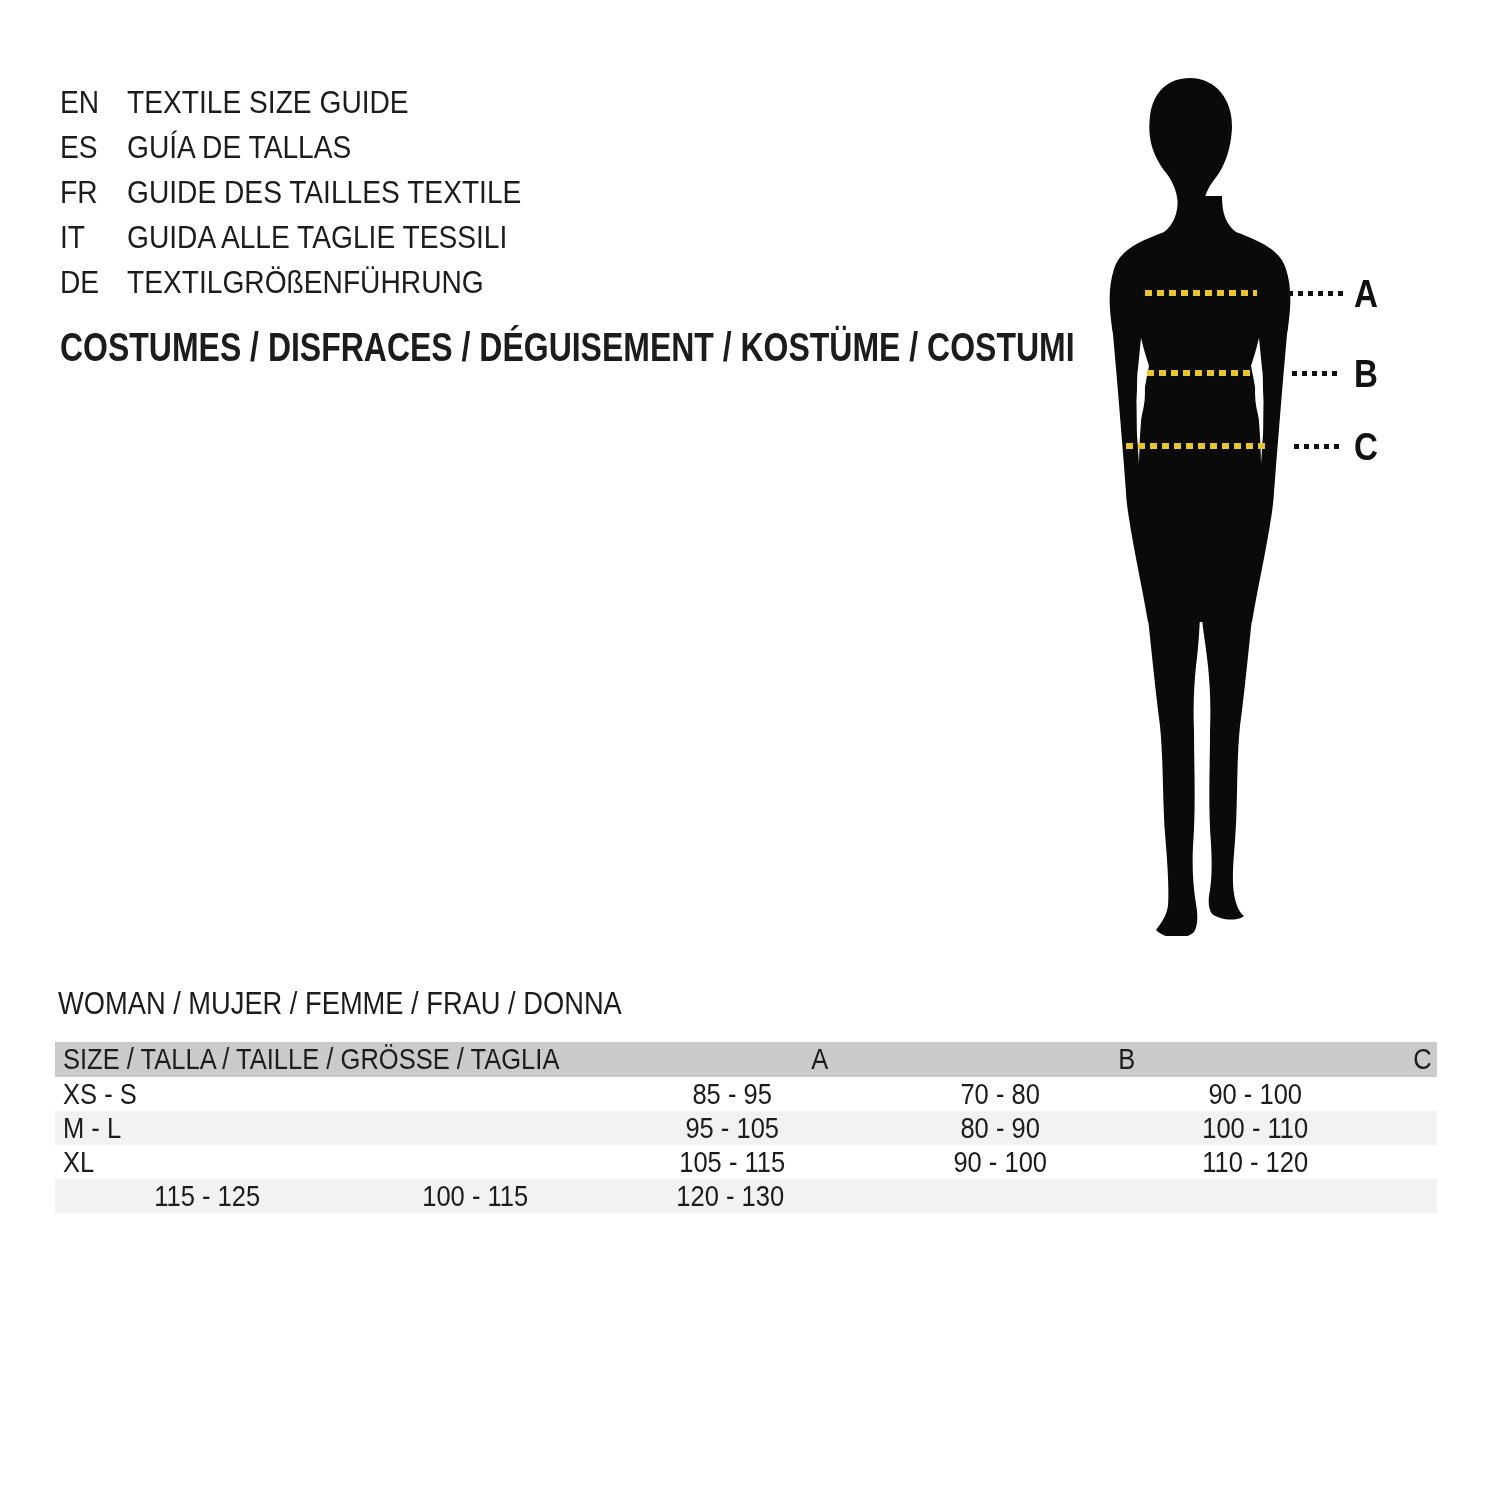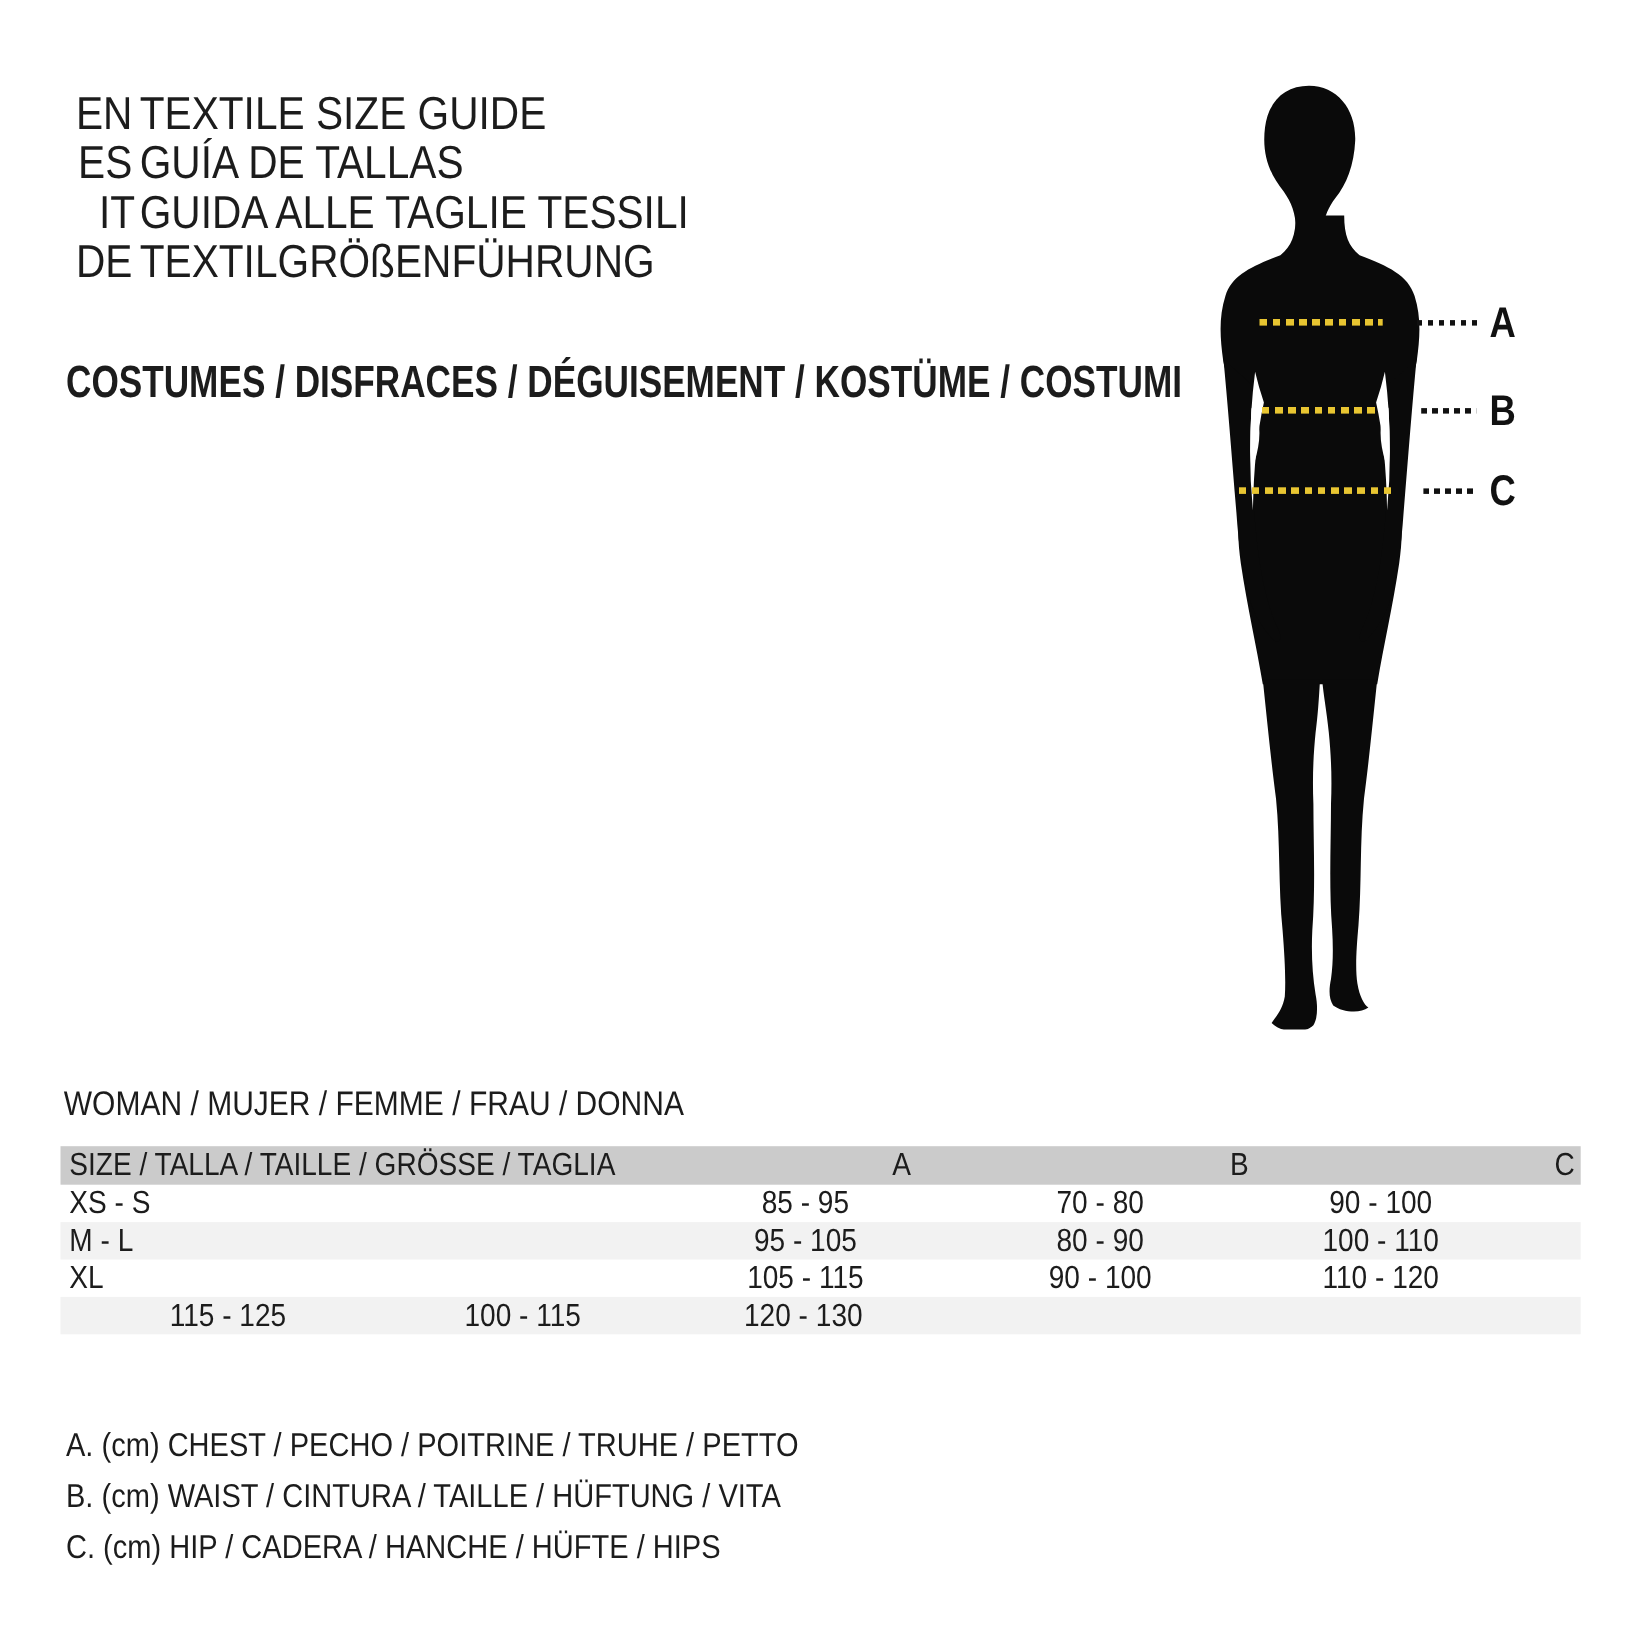--- a/index.html
+++ b/index.html
@@ -10,21 +10,21 @@
     font-family: "Liberation Sans", "DejaVu Sans", sans-serif;
     overflow:hidden;
   }
   
   .cx   { display:inline-block; transform:scaleX(0.88); transform-origin:0 50%; white-space:nowrap; }
   .cx78 { display:inline-block; transform:scaleX(0.78); transform-origin:0 50%; white-space:nowrap; }
   .cxc  { display:inline-block; transform:scaleX(0.88); transform-origin:50% 50%; white-space:nowrap; }
 
   
   .langs { position:absolute; left:60px; top:80px; }
-  .lang-row { display:flex; align-items:center; height:45px; font-size:42px;text-align:right; }
+  .lang-row { display:flex; align-items:center; height:45px; font-size:32px; }
   .lang-code { width:67px; flex:0 0 67px; }
 
   
   .costumes { position:absolute; left:60px; top:324px; font-size:41px; font-weight:700; }
 
   
   .figure-svg { position:absolute; left:1090px; top:66px; width:260px; height:870px; }
 
   
   .mline { position:absolute; height:6px; }
@@ -57,20 +57,24 @@
 <div class="canvas">
 
   <div class="langs">
     <div class="lang-row">
       <span class="lang-code"><span class="cx">EN</span></span>
       <span class="cx">TEXTILE SIZE GUIDE</span>
     </div>
     <div class="lang-row">
       <span class="lang-code"><span class="cx">ES</span></span>
       <span class="cx">GUÍA DE TALLAS</span>
+    </div>
+    <div class="lang-row">
+      <span class="lang-code"><span class="cx">FR</span></span>
+      <span class="cx">GUIDE DES TAILLES TEXTILE</span>
     </div>
     <div class="lang-row">
       <span class="lang-code"><span class="cx">IT</span></span>
       <span class="cx">GUIDA ALLE TAGLIE TESSILI</span>
     </div>
     <div class="lang-row">
       <span class="lang-code"><span class="cx">DE</span></span>
       <span class="cx">TEXTILGRÖßENFÜHRUNG</span>
     </div>
   </div>
@@ -143,25 +147,14 @@
       <span class="c-fill"></span>
     </div>
     <div class="trow alt">
       <span class="c-a"><span class="cxc">115 - 125</span></span>
       <span class="c-b"><span class="cxc">100 - 115</span></span>
       <span class="c-c"><span class="cxc">120 - 130</span></span>
       <span class="c-fill"></span>
     </div>
   </div>
 
-  <div class="legend">
-    <div class="legend-row">
-        <span class="cx">A. (cm) CHEST / PECHO / POITRINE / TRUHE / PETTO</span>
-      </div>
-    <div class="legend-row">
-        <span class="cx">B. (cm) WAIST / CINTURA / TAILLE / HÜFTUNG / VITA</span>
-      </div>
-    <div class="legend-row">
-        <span class="cx">C. (cm) HIP / CADERA / HANCHE / HÜFTE / HIPS</span>
-      </div>
-  </div>
 
 </div>
 
 </body></html>

